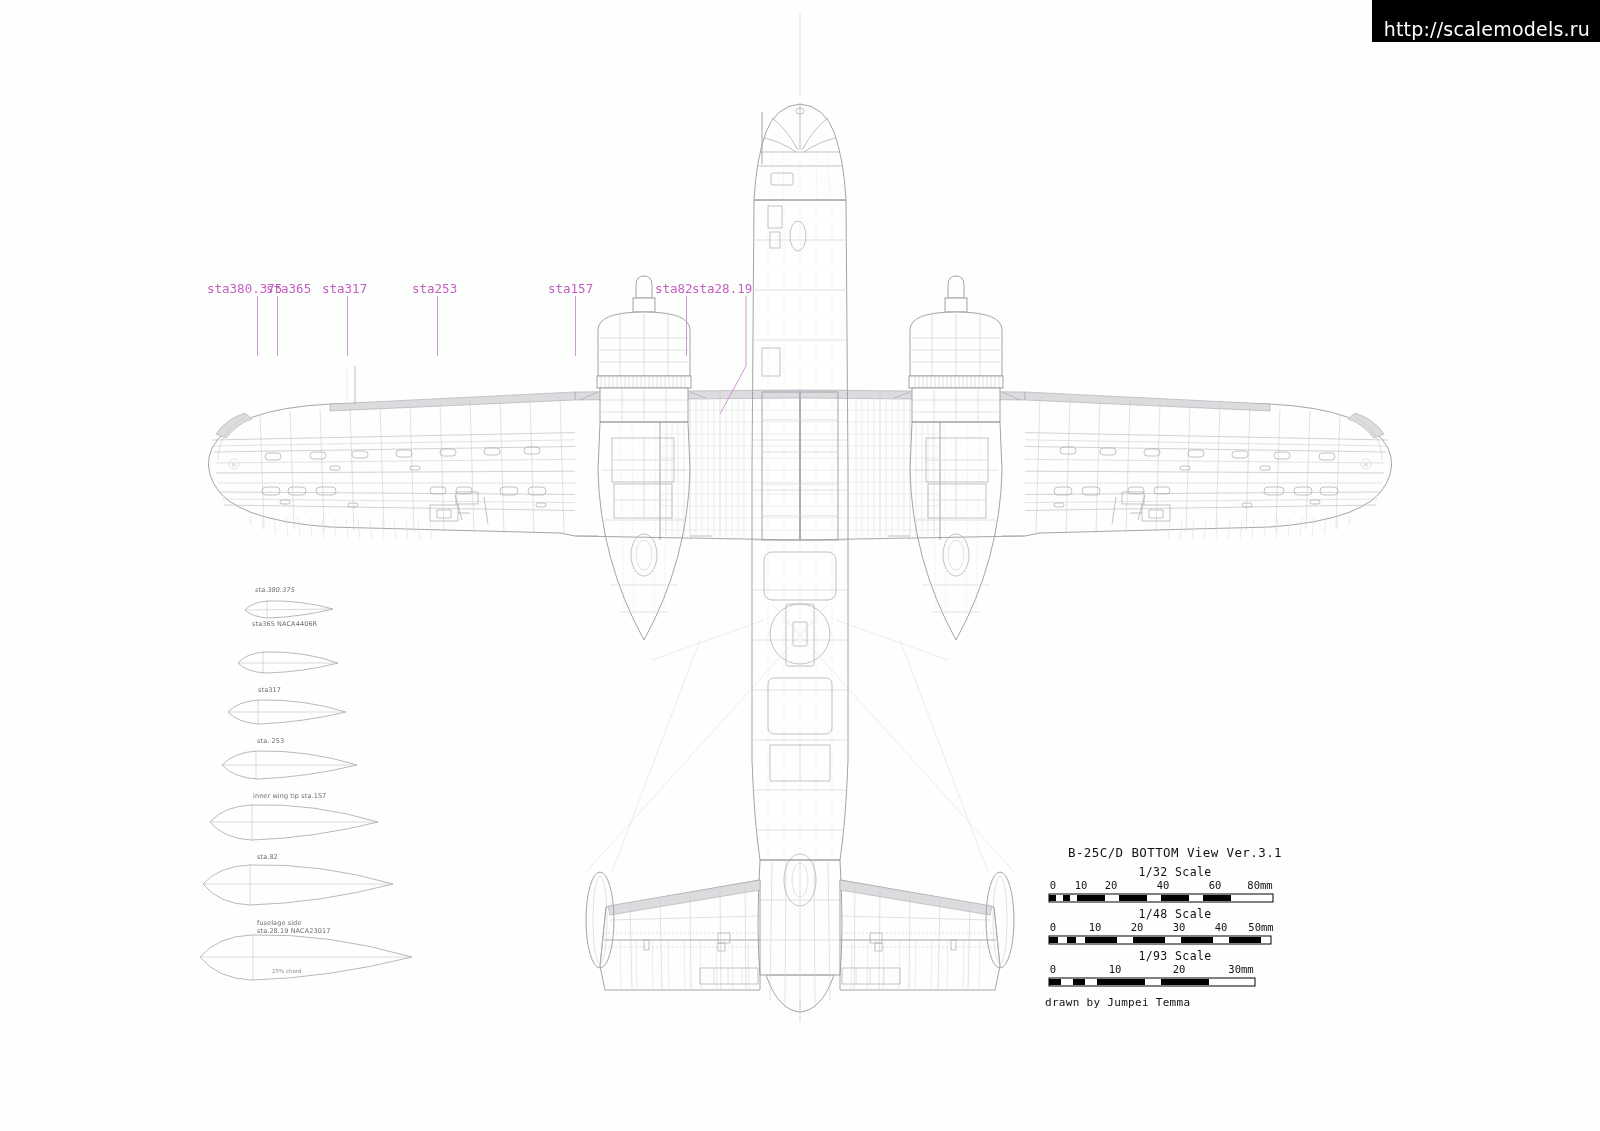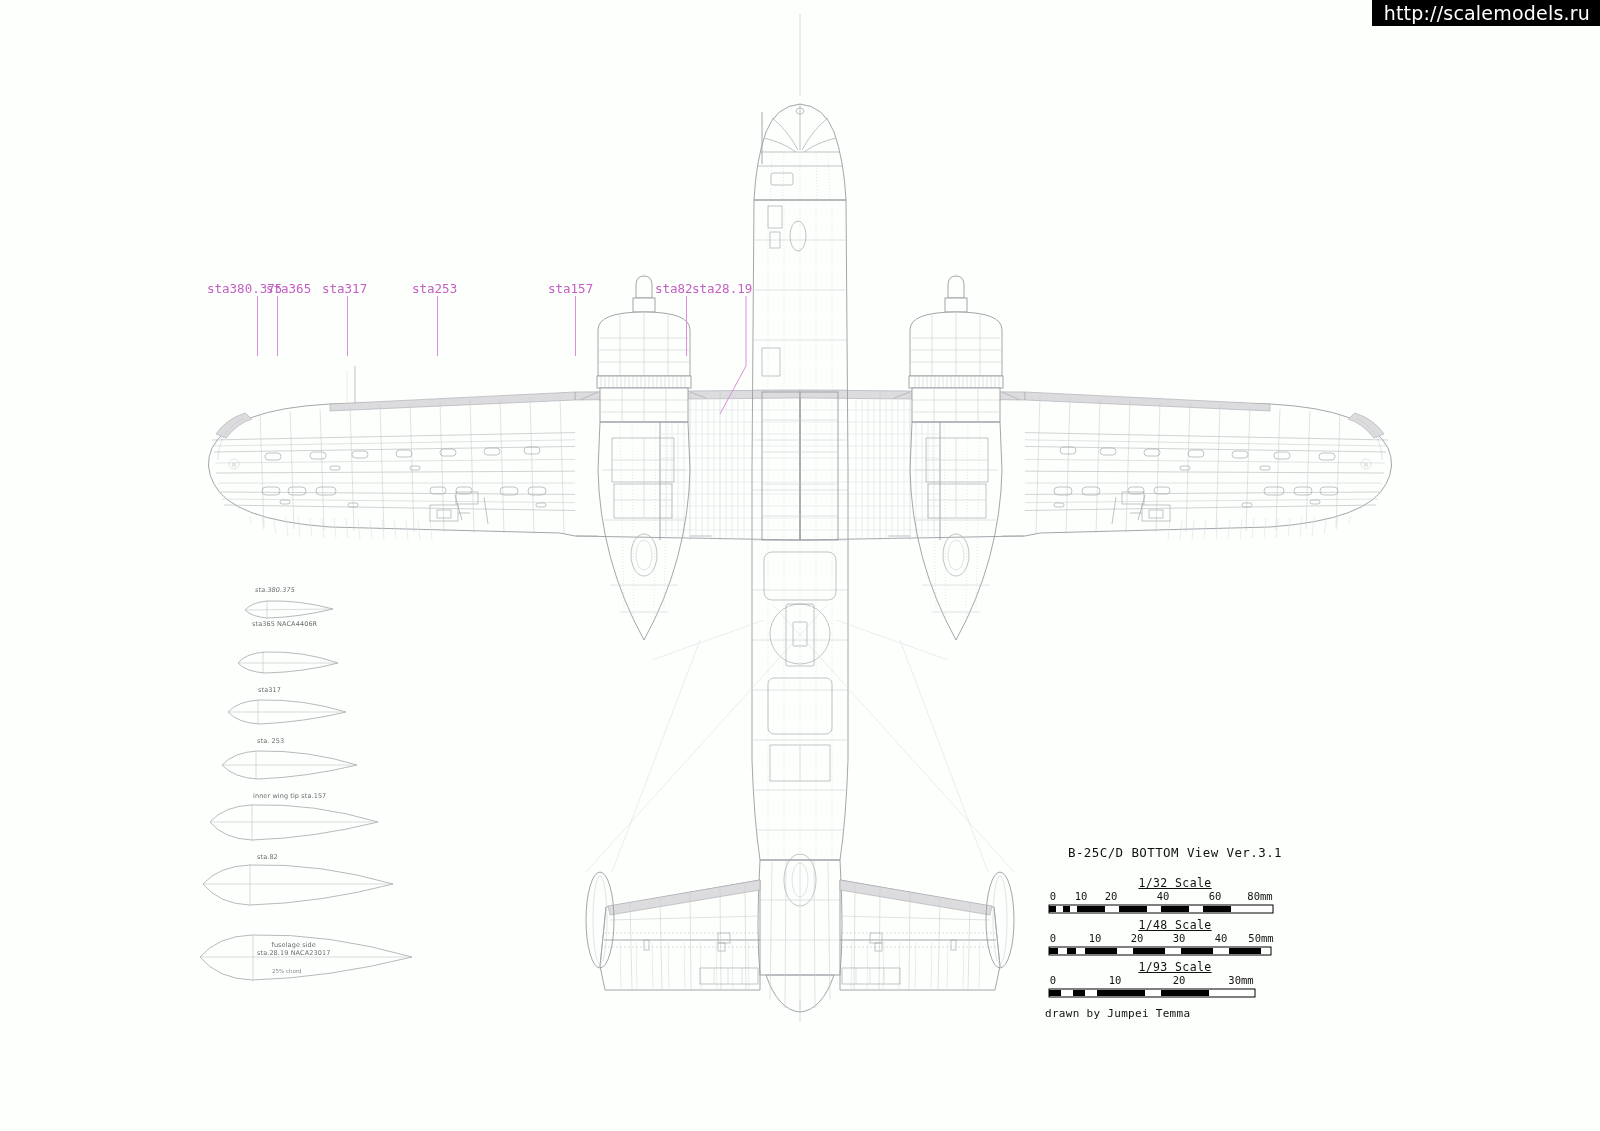--- a/index.html
+++ b/index.html
@@ -20,21 +20,21 @@
   #watermark {
     position: absolute;
     top: 0px;
     right: 0px;
     height: 26px;
     background: #000000;
     color: #ffffff;
     font-family: "DejaVu Sans", "Liberation Sans", sans-serif;
     font-size: 19px;
     line-height: 26px;
-    padding: 0 10px 0 12px;
+    padding: 16px 10px 0 12px;
     letter-spacing: 0.2px;
     white-space: nowrap;
   }
 
   
   #plan {
     position: absolute;
     left: 0; top: 0;
   }
 
@@ -77,29 +77,28 @@
     left: 1045px;
     top: 845px;
     width: 260px;
     color: #111;
     font-family: "DejaVu Sans Mono", "Liberation Mono", monospace;
   }
   #title-main {
     font-size: 12.5px;
     letter-spacing: 0.4px;
     text-align: center;
-    margin-bottom: 16px;
+    margin-bottom: 5px;
     white-space: nowrap;
   }
   .scale-group { margin-bottom: 4px; }
   .scale-name {
     font-size: 11.5px;
     text-align: center;
     letter-spacing: 0.4px;
-    text-decoration: underline;
   }
   .scale-nums {
     position: relative;
     height: 14px;
     font-size: 10.5px;
   }
   .scale-nums span {
     position: absolute;
     top: 0;
     transform: translateX(-50%);
@@ -852,21 +851,21 @@
       <path class="afc" d="M253 934 L253 981"></path>
     </g>
   </svg>
 
   <div class="foil-cap" style="left:255px; top:586px;font-style:italic;">sta.380.375</div>
   <div class="foil-cap" style="left:252px; top:620px;">sta365 NACA4406R</div>
   <div class="foil-cap" style="left:258px; top:686px;">sta317</div>
   <div class="foil-cap" style="left:257px; top:737px;">sta. 253</div>
   <div class="foil-cap" style="left:253px; top:792px;">inner wing tip sta.157</div>
   <div class="foil-cap" style="left:257px; top:853px;text-align:right;">sta.82</div>
-  <div class="foil-cap" style="left:257px; top:941px;text-align:center;">fuselage side
+  <div class="foil-cap" style="left:257px; top:919px;">fuselage side
 sta.28.19 NACA23017</div>
   <div class="foil-sub" style="left:272px; top:968px;">25% chord</div>
 
   <div id="titleblock">
     <div id="title-main">B-25C/D BOTTOM View Ver.3.1</div>
 
     <div class="scale-group">
       <div class="scale-name">1/32 Scale</div>
       <div class="scale-nums">
         <span style="left:8px;">0</span>

